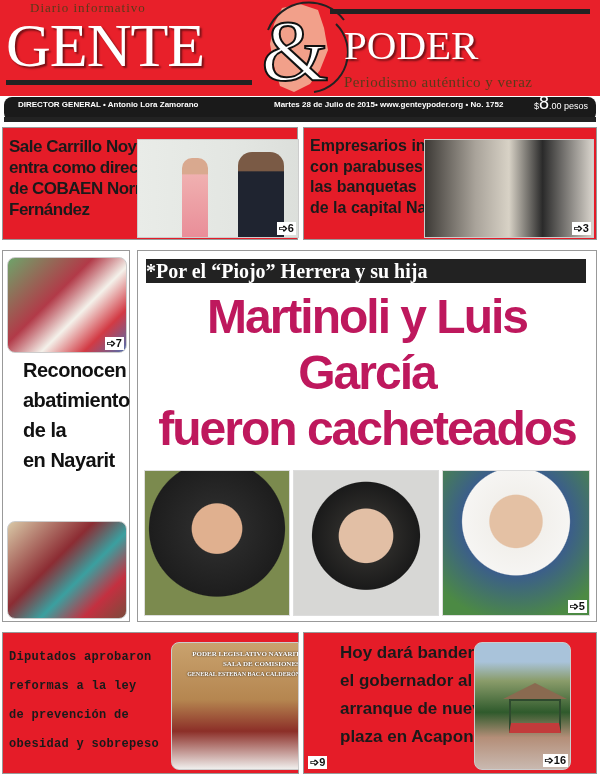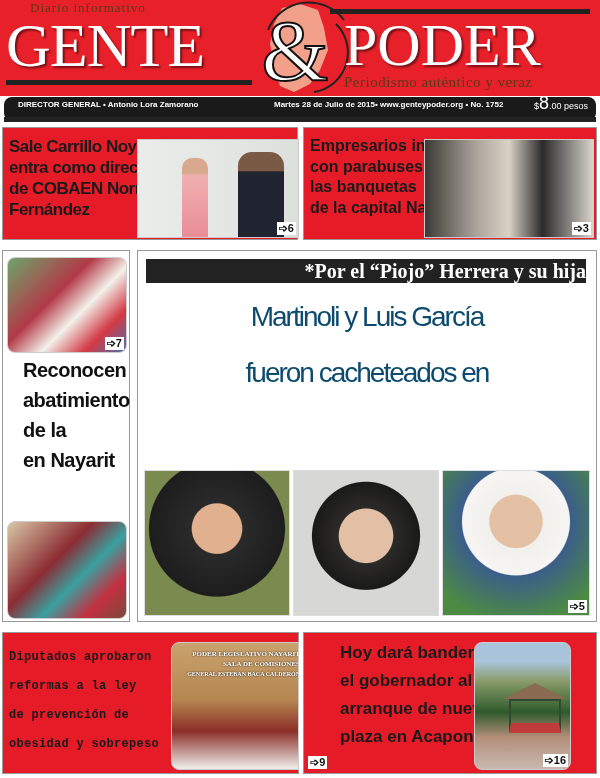--- a/index.html
+++ b/index.html
@@ -4,21 +4,21 @@
 <style>
 *{box-sizing:border-box;margin:0;padding:0}
 html,body{width:600px;height:778px;background:#fff;overflow:hidden}
 body{position:relative;font-family:"Liberation Sans",sans-serif}
 .abs{position:absolute}
 
 
 #masthead{left:0;top:0;width:600px;height:96px;background:#e8202a}
 #tagline-top{left:30px;top:0px;font-family:"Liberation Serif",serif;font-size:13px;color:#5a3a1a;letter-spacing:1px}
 #brand-gente{left:6px;top:14px;font-family:"Liberation Serif",serif;font-size:62px;color:#fff;letter-spacing:-1px;line-height:62px;text-shadow:2px 2px 2px rgba(0,0,0,.5)}
-#brand-poder{left:344px;top:14px;font-family:"Liberation Serif",serif;font-size:60px;color:#fff;line-height:62px;text-shadow:2px 2px 2px rgba(0,0,0,.5)}
+#brand-poder{left:344px;top:14px;font-family:"Liberation Serif",serif;font-size:41px;color:#fff;line-height:62px;text-shadow:2px 2px 2px rgba(0,0,0,.5)}
 #tagline-bottom{left:344px;top:74px;font-family:"Liberation Serif",serif;font-size:15px;color:#5a3a1a;letter-spacing:.5px}
 .rule-dark{background:#222;height:5px}
 #rule-top{left:330px;top:9px;width:260px}
 #rule-left{left:6px;top:80px;width:246px}
 #logo-amp{left:240px;top:0px;width:110px;height:96px}
 #infobar{left:4px;top:97px;width:592px;height:24px;background:#1a1a1a;border-radius:8px;color:#fff;font-size:8px;font-weight:bold}
 #director{left:14px;top:3px}
 #dateline{left:270px;top:3px}
 #price{left:530px;top:-4px;font-size:9px;font-weight:normal}
 #price .big{font-size:18px}
@@ -38,22 +38,22 @@
 #story2-photo{left:120px;top:11px;width:170px;height:99px;background:linear-gradient(90deg,#3d3a36 0%,#a9a39a 30%,#d8d2c6 50%,#2a2a2a 70%,#d9d4cc 100%)}
 
 
 #leftcol{left:2px;top:250px;width:128px;height:372px;border:1px solid #999;background:#fff}
 #leftcol-photo1{left:4px;top:6px;width:120px;height:96px;border-radius:8px;background:linear-gradient(135deg,#6ea46a 0%,#b23a48 40%,#f4f1ea 60%,#d23a44 80%,#4c6fb0 100%)}
 #leftcol-hl{left:20px;top:104px;font-family:"Liberation Sans",sans-serif;font-weight:bold;font-size:20px;line-height:30px;color:#111;letter-spacing:-.5px}
 #leftcol-photo2{left:4px;top:270px;width:120px;height:98px;border-radius:8px;background:linear-gradient(135deg,#d9c9a7 0%,#8c2c33 40%,#3aa0a0 60%,#c43040 80%,#7b4b3c 100%)}
 
 
 #mainstory{left:137px;top:250px;width:460px;height:372px;border:1px solid #999;background:#fff}
-#kicker{left:8px;top:8px;width:440px;height:24px;background:#222;color:#fff;font-family:"Liberation Serif",serif;font-weight:bold;font-size:20px;line-height:24px;text-align:right}
-#main-hl{left:0;top:38px;width:458px;text-align:center;font-family:"Liberation Sans",sans-serif;font-weight:normal;font-size:28px;line-height:56px;color:#0c4a6e;letter-spacing:-2px}
+#kicker{left:8px;top:8px;width:440px;height:24px;background:#222;color:#fff;font-family:"Liberation Serif",serif;font-weight:bold;font-size:20px;line-height:24px;text-align:left}
+#main-hl{left:0;top:38px;width:458px;text-align:center;font-family:"Liberation Sans",sans-serif;font-weight:bold;font-size:48px;line-height:56px;color:#be185d;letter-spacing:-2px}
 #main-photos{left:6px;top:219px;width:446px;height:146px}
 .mp{position:absolute;top:0;height:146px;border:1px solid #ddd}
 #mp1{left:0;width:146px;background:radial-gradient(circle at 50% 40%,#e0b08f 0 22%,#2a2a2a 23%,#1d1d1d 60%,#7b8a4e 61%)}
 #mp2{left:149px;width:146px;background:radial-gradient(circle at 50% 45%,#e2bfa5 0 25%,#2b2a28 26%,#1a1a1a 50%,#d7d7d5 51%)}
 #mp3{left:298px;width:148px;background:radial-gradient(circle at 50% 35%,#e4c1a4 0 22%,#f2f0ec 23%,#f6f5f3 45%,#3b5e8a 46%,#4c8a44 85%)}
 
 
 #story3{left:2px;top:632px;width:297px;height:142px}
 #story3-hl{left:6px;top:10px;font-family:Liberation Mono, monospace;font-weight:bold;font-size:12px;line-height:29px;color:#1a1a1a;letter-spacing:.3px}
 #story3-photo{left:168px;top:9px;width:128px;height:128px;border-radius:8px 0 0 8px;background:linear-gradient(180deg,#c9a26e 0%,#b58650 45%,#8c2f28 70%,#f0efed 100%)}

